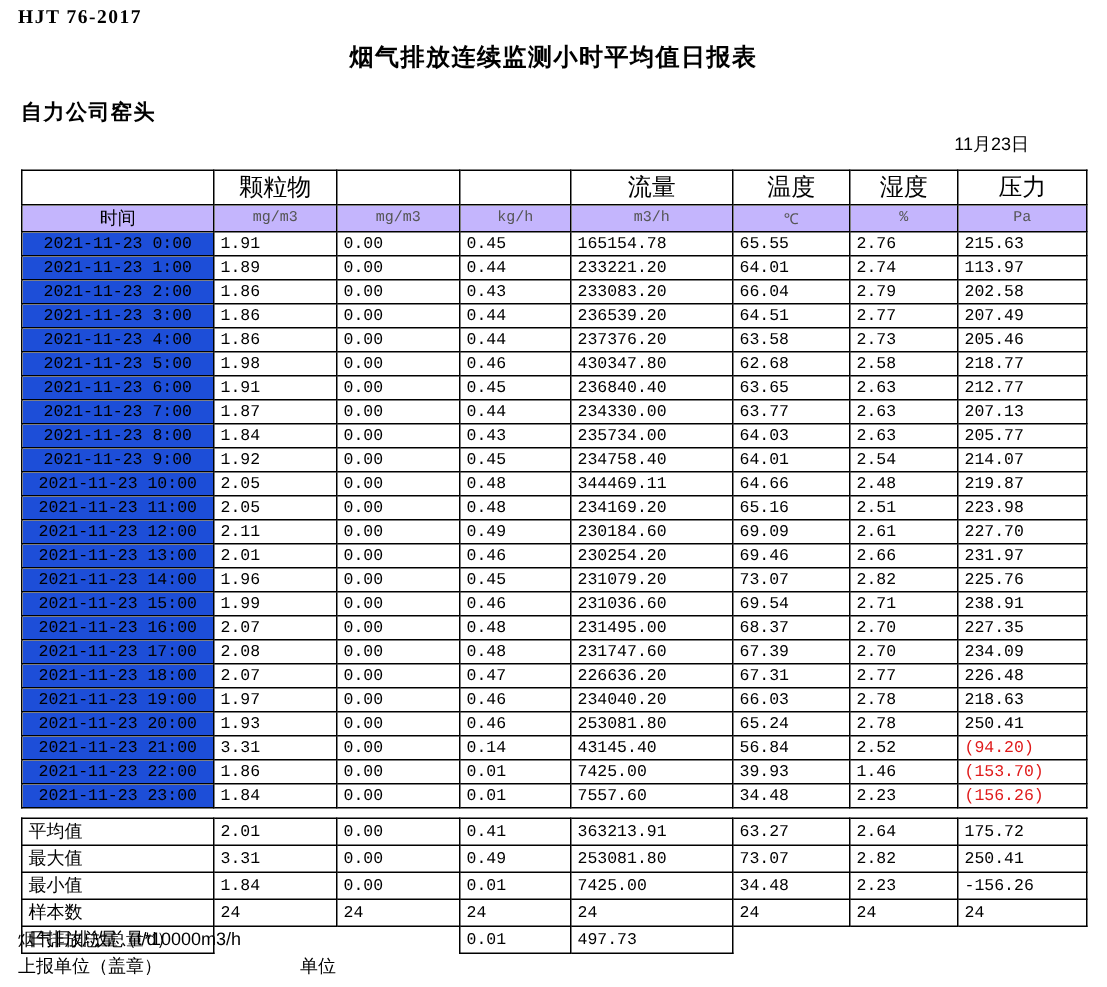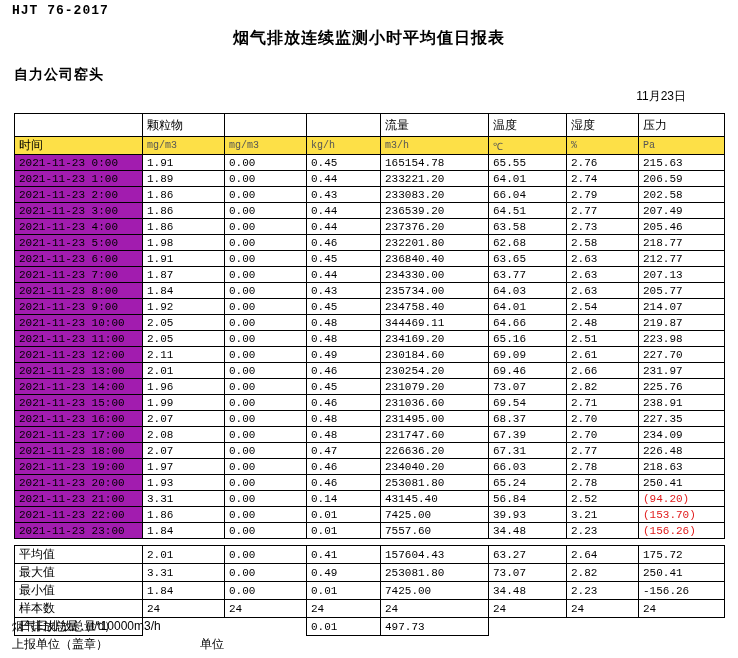--- a/index.html
+++ b/index.html
@@ -12,21 +12,21 @@
     height: 658px;
     font-family: "Liberation Sans", sans-serif;
     color: #000000;
     position: relative;
     overflow: hidden;
   }
   .doc-code {
     position: absolute;
     left: 12px;
     top: 3px;
-    font-family: Liberation Mono, monospace;
+    font-family: Liberation Serif, serif;
     font-weight: bold;
     font-size: 13px;
     letter-spacing: 1px;
   }
   .doc-title {
     position: absolute;
     left: 0;
     right: 0;
     top: 28px;
     text-align: center;
@@ -60,39 +60,39 @@
     font-size: 11px;
   }
   table.main td {
     border: 1px solid #000000;
     height: 15px;
     padding: 0 4px;
     white-space: nowrap;
     overflow: hidden;
   }
   .hdr {
-    text-align: left;
-    font-family: "Liberation Sans", sans-serif;
-    font-size: 12px;
+    text-align: center;
+    font-family: "Liberation Sans", sans-serif;
+    font-size: 16px;
     height: 22px !important;
   }
   .unit {
-    background: #fde047;
-    text-align: left;
+    background: #c4b5fd;
+    text-align: center;
     color: #555555;
     font-size: 10px;
   }
   .unit.timehdr {
     font-family: "Liberation Sans", sans-serif;
     font-size: 12px;
     color: #000000;
   }
   .timecell {
-    background: #a21caf;
-    text-align: left;
+    background: #1d4ed8;
+    text-align: center;
     padding-right: 10px;
   }
   .num {
     text-align: left;
     padding-left: 8px;
   }
   .neg {
     color: #e01b1b;
     margin-top: 34px;
   }
@@ -181,21 +181,21 @@
         <td class="num">215.63</td>
       </tr>
       <tr>
         <td class="timecell">2021-11-23 1:00</td>
         <td class="num">1.89</td>
         <td class="num">0.00</td>
         <td class="num">0.44</td>
         <td class="num">233221.20</td>
         <td class="num">64.01</td>
         <td class="num">2.74</td>
-        <td class="num">206.59</td>
+        <td class="num">113.97</td>
       </tr>
       <tr>
         <td class="timecell">2021-11-23 2:00</td>
         <td class="num">1.86</td>
         <td class="num">0.00</td>
         <td class="num">0.43</td>
         <td class="num">233083.20</td>
         <td class="num">66.04</td>
         <td class="num">2.79</td>
         <td class="num">202.58</td>
@@ -218,21 +218,21 @@
         <td class="num">237376.20</td>
         <td class="num">63.58</td>
         <td class="num">2.73</td>
         <td class="num">205.46</td>
       </tr>
       <tr>
         <td class="timecell">2021-11-23 5:00</td>
         <td class="num">1.98</td>
         <td class="num">0.00</td>
         <td class="num">0.46</td>
-        <td class="num">232201.80</td>
+        <td class="num">430347.80</td>
         <td class="num">62.68</td>
         <td class="num">2.58</td>
         <td class="num">218.77</td>
       </tr>
       <tr>
         <td class="timecell">2021-11-23 6:00</td>
         <td class="num">1.91</td>
         <td class="num">0.00</td>
         <td class="num">0.45</td>
         <td class="num">236840.40</td>
@@ -390,21 +390,21 @@
         <td class="num">2.52</td>
         <td class="num neg">(94.20)</td>
       </tr>
       <tr>
         <td class="timecell">2021-11-23 22:00</td>
         <td class="num">1.86</td>
         <td class="num">0.00</td>
         <td class="num">0.01</td>
         <td class="num">7425.00</td>
         <td class="num">39.93</td>
-        <td class="num">3.21</td>
+        <td class="num">1.46</td>
         <td class="num neg">(153.70)</td>
       </tr>
       <tr>
         <td class="timecell">2021-11-23 23:00</td>
         <td class="num">1.84</td>
         <td class="num">0.00</td>
         <td class="num">0.01</td>
         <td class="num">7557.60</td>
         <td class="num">34.48</td>
         <td class="num">2.23</td>
@@ -418,21 +418,21 @@
         <td class="noborder"></td>
         <td class="noborder"></td>
         <td class="noborder"></td>
         <td class="noborder"></td>
       </tr>
       <tr>
         <td class="summary-label">平均值</td>
         <td class="num">2.01</td>
         <td class="num">0.00</td>
         <td class="num">0.41</td>
-        <td class="num">157604.43</td>
+        <td class="num">363213.91</td>
         <td class="num">63.27</td>
         <td class="num">2.64</td>
         <td class="num">175.72</td>
       </tr>
       <tr>
         <td class="summary-label">最大值</td>
         <td class="num">3.31</td>
         <td class="num">0.00</td>
         <td class="num">0.49</td>
         <td class="num">253081.80</td>

